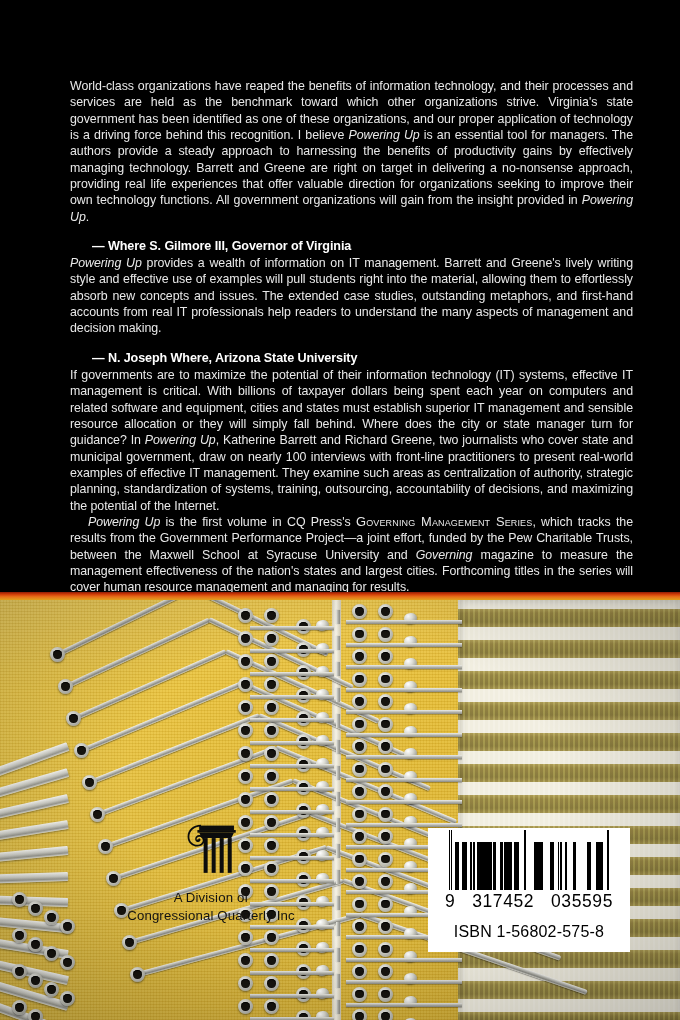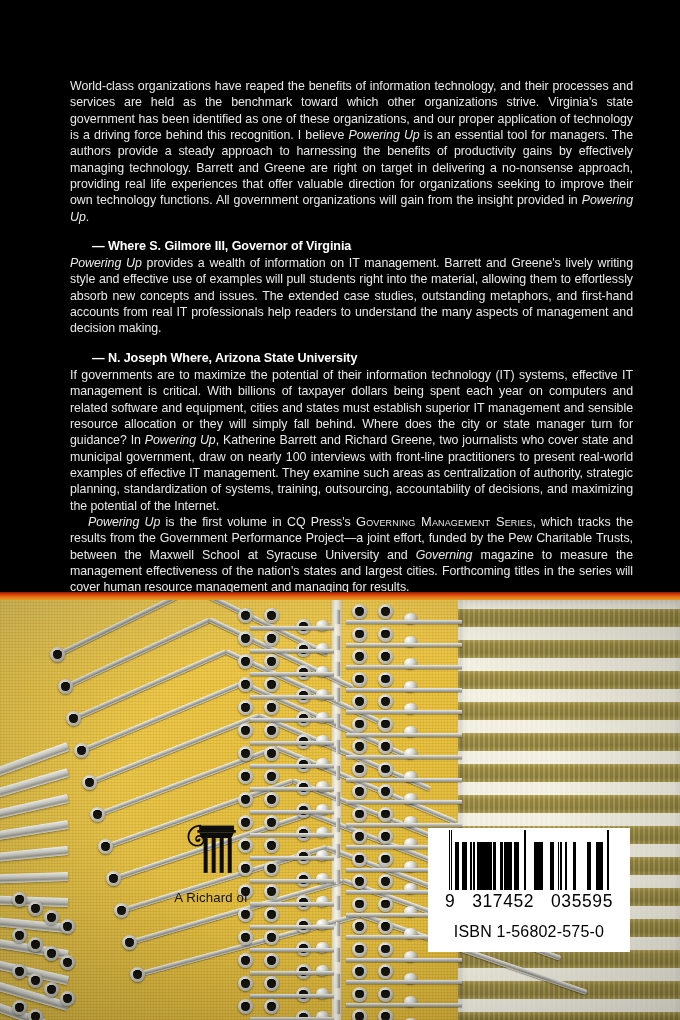--- a/index.html
+++ b/index.html
@@ -527,21 +527,22 @@
 
         <rect x="44" y="36" width="9" height="78"></rect>
         <rect x="62" y="36" width="9" height="78"></rect>
         <rect x="80" y="36" width="9" height="78"></rect>
         <rect x="98" y="36" width="9" height="78"></rect>
       </g>
     </svg>
 
 
     <div class="division">
-      <div>A Richard of</div>
+      <div>A Division of</div>
+      <div>Congressional Quarterly Inc</div>
     </div>
   </div>
 
   <div id="barcode-box">
     <div class="bars" id="bars">
         <span style="width: 1px; height: 60px; background: rgb(0, 0, 0);"></span>
         <span style="width: 1px; height: 60px; background: transparent;"></span>
         <span style="width: 1px; height: 60px; background: rgb(0, 0, 0);"></span>
         <span style="width: 2px; height: 48px; background: transparent;"></span>
         <span style="width: 2px; height: 48px; background: transparent;"></span>
@@ -634,16 +635,16 @@
         <span style="width: 2px; height: 48px; background: transparent;"></span>
         <span style="width: 1px; height: 60px; background: rgb(0, 0, 0);"></span>
         <span style="width: 1px; height: 60px; background: transparent;"></span>
         <span style="width: 1px; height: 60px; background: rgb(0, 0, 0);"></span>
       </div>
     <div class="ean-digits">
       <span>9</span>
       <span>317452</span>
       <span>035595</span>
     </div>
-    <div class="isbn-line">ISBN 1-56802-575-0</div>
+    <div class="isbn-line">ISBN 1-56802-575-8</div>
   </div>
 
 </div>
 
 </body></html>

